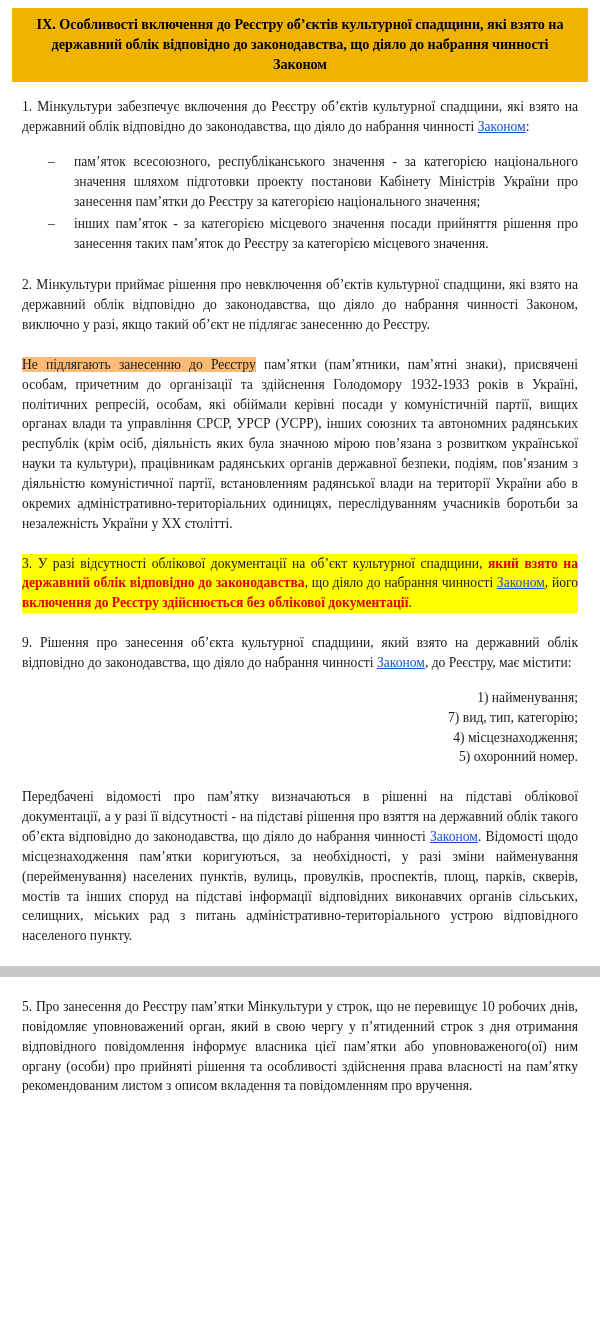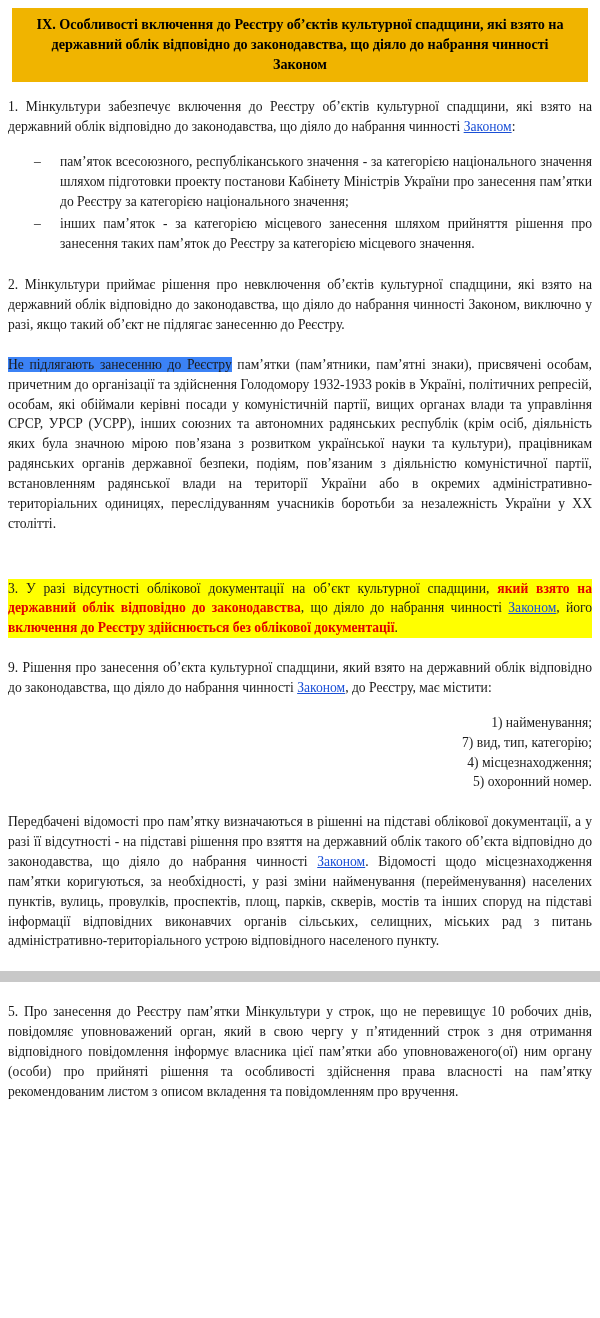--- a/index.html
+++ b/index.html
@@ -31,21 +31,21 @@
     font-weight: bold;
     font-size: 14.2px;
     line-height: 1.42;
     text-align: center;
     padding: 6px 14px 8px 14px;
     box-sizing: border-box;
     letter-spacing: -0.05px;
   }
   
   .block {
-    padding: 0 8px;
+    padding: 0 22px;
     box-sizing: border-box;
   }
   p.para {
     margin: 0;
     padding: 0;
     font-size: 13.6px;
     line-height: 1.46;
     text-align: justify;
     text-justify: inter-word;
     hyphens: none;
@@ -90,25 +90,24 @@
     text-decoration: underline;
     cursor: pointer;
   }
   .red {
     color: #e00000;
     font-weight: bold;
   }
   .para.hl-para {
     background: #ffff00;
     box-decoration-break: clone;
-    margin-top: 25px;
     -webkit-box-decoration-break: clone;
   }
   .hl-inline {
-    background: #3b82f6;
+    background: #fdba74;
     box-decoration-break: clone;
     margin-top: 33px;
     -webkit-box-decoration-break: clone;
   }
   
   .divider {
     width: 100%;
     height: 11px;
     background: #c8c8c8;
     margin: 0;
@@ -125,21 +124,21 @@
 
   <div class="gap-md"></div>
 
   <div class="block">
     <p class="para"><span>1. Мінкультури забезпечує включення до Реєстру обʼєктів культурної спадщини, які взято на державний облік відповідно до законодавства, що діяло до набрання чинності </span><a class="lawlink">Законом</a><span>:</span></p>
 
     <div class="gap-md"></div>
 
     <ul class="dash-list">
       <li><span class="dash">–</span><span>памʼяток всесоюзного, республіканського значення - за категорією національного значення шляхом підготовки проекту постанови Кабінету Міністрів України про занесення памʼятки до Реєстру за категорією національного значення;</span></li>
-      <li><span class="dash">–</span><span>інших памʼяток - за категорією місцевого занесення шляхом прийняття рішення про занесення таких памʼяток до Реєстру за категорією місцевого значення.</span></li>
+      <li><span class="dash">–</span><span>інших памʼяток - за категорією місцевого значення посади прийняття рішення про занесення таких памʼяток до Реєстру за категорією місцевого значення.</span></li>
     </ul>
   </div>
 
   <div class="gap-lg"></div>
 
   <div class="block">
     <p class="para">2. Мінкультури приймає рішення про невключення обʼєктів культурної спадщини, які взято на державний облік відповідно до законодавства, що діяло до набрання чинності Законом, виключно у разі, якщо такий обʼєкт не підлягає занесенню до Реєстру.</p>
   </div>
 
   <div class="gap-lg"></div>

